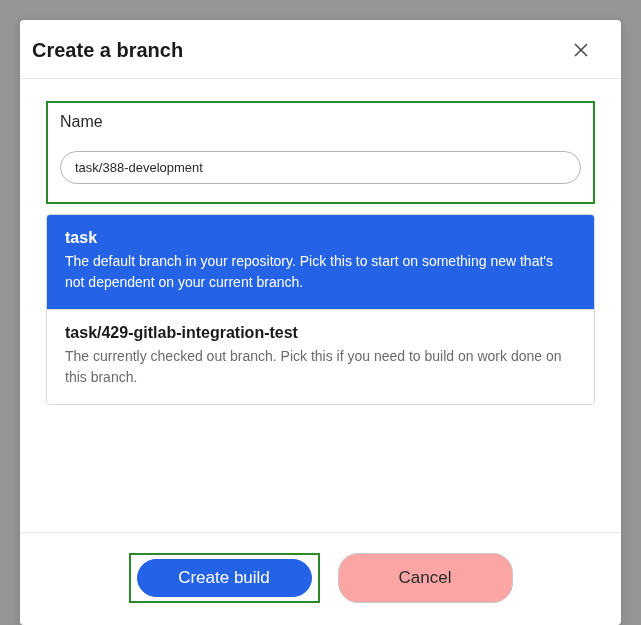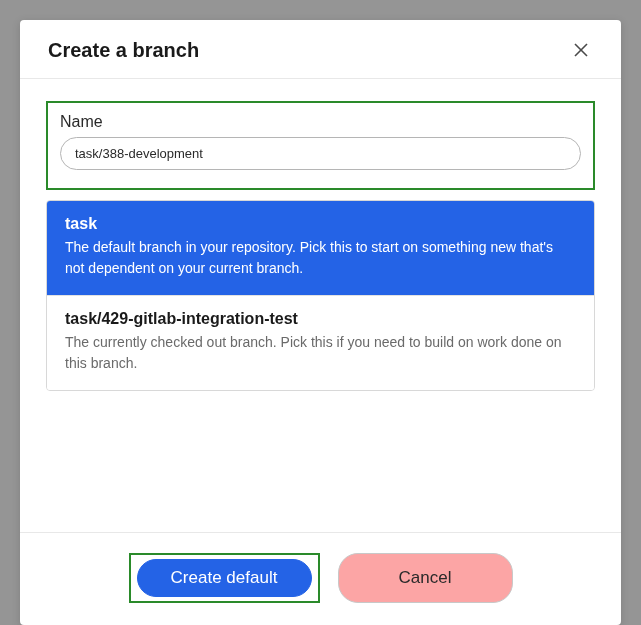--- a/index.html
+++ b/index.html
@@ -21,21 +21,21 @@
       width: 100%;
       height: 100%;
       display: flex;
       flex-direction: column;
       box-shadow: 0 2px 8px rgba(0,0,0,0.15);
     }
     .dialog-header {
       display: flex;
       align-items: center;
       justify-content: space-between;
-      padding: 18px 28px 16px 28px;
+      padding: 18px 28px 16px 12px;
       border-bottom: 1px solid #e8e8e8;
     }
     .dialog-title {
       font-size: 20px;
       font-weight: 600;
       color: #1a1a1a;
     }
     .close-button {
       background: none;
       border: none;
@@ -56,21 +56,21 @@
       overflow: auto;
     }
     .name-section {
       border: 2px solid #2a8a2a;
       padding: 10px 12px 18px 12px;
       margin-bottom: 10px;
     }
     .field-label {
       font-size: 16px;
       color: #2a2a2a;
-      margin-bottom: 6px;
+      margin-bottom: 20px;
       display: block;
     }
     .name-input {
       width: 100%;
       padding: 8px 14px;
       font-size: 13px;
       border: 1px solid #b5b5b5;
       border-radius: 18px;
       color: #2a2a2a;
       outline: none;
@@ -171,17 +171,17 @@
       </div>
       <div class="branch-option">
         <div class="branch-name">task/429-gitlab-integration-test</div>
         <div class="branch-desc">The currently checked out branch. Pick this if you need to build on work done on this branch.</div>
       </div>
     </div>
   </div>
 
   <div class="dialog-footer">
     <div class="primary-wrap">
-      <button class="btn btn-primary">Create default</button>
+      <button class="btn btn-primary">Create build</button>
     </div>
     <button class="btn btn-secondary">Cancel</button>
   </div>
 </div>
 
 </body></html>

